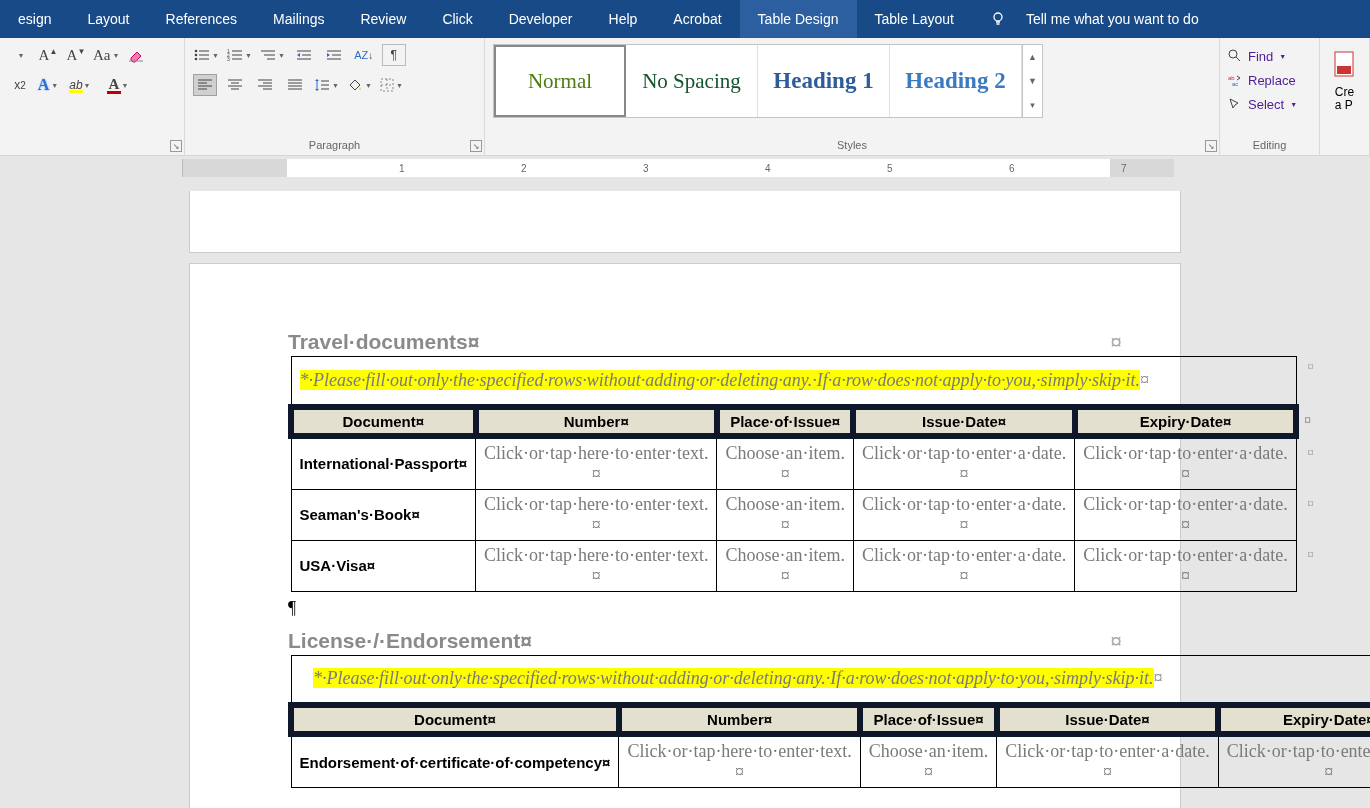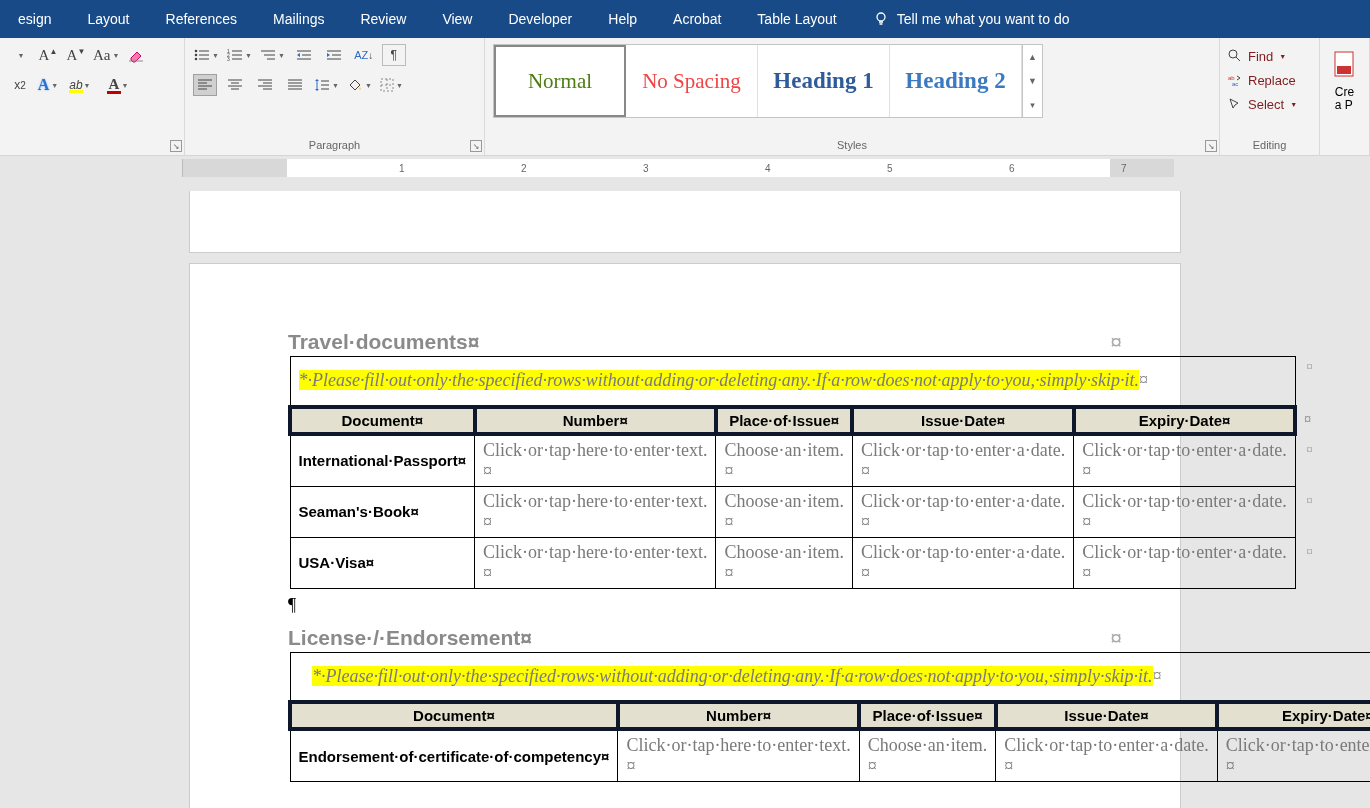--- a/index.html
+++ b/index.html
@@ -24,21 +24,21 @@
     padding: 0 18px;
     height: 38px;
     display: flex;
     align-items: center;
     cursor: pointer;
   }
   .tab.active { background: #2b5fa0; }
   .tell-me {
     display: flex;
     align-items: center;
-    gap: 8px;
+    gap: 20px;
     padding-left: 18px;
   }
   .tell-me svg { width: 16px; height: 16px; }
 
   
   .ribbon {
     background: #f3f3f3;
     border-bottom: 1px solid #d5d5d5;
     height: 118px;
     display: flex;
@@ -113,21 +113,21 @@
     width: 132px;
     border-right: 1px solid #e0e0e0;
     display: flex;
     align-items: center;
     justify-content: center;
     cursor: pointer;
     font-size: 18px;
   }
   .style-tile.selected { border: 2px solid #888; }
   .style-normal { font-family: "Times New Roman", serif; color: #4d7c0f; font-size: 21px; }
-  .style-nospace { font-family: "Times New Roman", serif; color: #ef4444; font-size: 21px; }
+  .style-nospace { font-family: "Times New Roman", serif; color: #14532d; font-size: 21px; }
   .style-h1 { font-family: "Georgia", serif; color: #2e5c9a; font-weight: bold; font-size: 23px; }
   .style-h2 { font-family: "Georgia", serif; color: #3b79c1; font-weight: bold; font-size: 23px; }
   .style-h3 { font-family: "Georgia", serif; color: #4a80b5; font-size: 22px; }
   .gallery-more {
     width: 20px;
     display: flex;
     flex-direction: column;
     border-left: 1px solid #c4c4c4;
   }
   .gallery-more div {
@@ -135,21 +135,21 @@
     display: flex;
     align-items: center;
     justify-content: center;
     font-size: 9px;
     color: #666;
     cursor: pointer;
   }
 
   
   .editing-group { width: 100px; }
-  .editing-item { display: flex; align-items: center; gap: 6px; font-size: 13px; color: #7f1d1d; height: 24px; cursor: pointer; }
+  .editing-item { display: flex; align-items: center; gap: 6px; font-size: 13px; color: #4c1d95; height: 24px; cursor: pointer; }
   .editing-item .caret { font-size: 7px; margin-left: auto; }
 
   
   .create-group { width: 50px; }
 
   
   .ruler-area {
     background: #e6e6e6;
     height: 24px;
     display: flex;
@@ -222,31 +222,31 @@
   .note-row .hl { background: #ffff00; text-align: center; }
 
   table.doc-table {
     border-collapse: collapse;
     width: 100%;
     font-family: "Times New Roman", serif;
     font-size: 17px;
   }
   table.doc-table th {
     background: #e3e0cf;
-    border: 4px solid #0f172a;
+    border: 6px solid #0f172a;
     padding: 3px 6px;
     font-family: Tahoma, sans-serif;
     font-weight: bold;
     font-size: 15px;
     text-align: center;
   }
   table.doc-table td {
     border: 1px solid #000;
     padding: 4px 8px;
-    text-align: left;
+    text-align: center;
     color: #7a7a7a;
     font-family: "Times New Roman", serif;
     font-size: 18px;
     height: 50px;
   }
   table.doc-table td.rowlabel {
     text-align: left;
     color: #000;
     font-family: Tahoma, sans-serif;
     font-weight: bold;
@@ -273,24 +273,25 @@
 </style>
 </head>
 <body>
 
 <div class="tabs">
   <div class="tab">esign</div>
   <div class="tab">Layout</div>
   <div class="tab">References</div>
   <div class="tab">Mailings</div>
   <div class="tab">Review</div>
-  <div class="tab">View</div>
+  <div class="tab">Click</div>
   <div class="tab">Developer</div>
   <div class="tab">Help</div>
   <div class="tab">Acrobat</div>
+  <div class="tab active">Table Design</div>
   <div class="tab">Table Layout</div>
   <div class="tell-me">
     <svg viewBox="0 0 16 16" fill="none" stroke="#fff" stroke-width="1.3">
       <circle cx="8" cy="6" r="4"></circle>
         <path d="M6 11h4M6.5 13h3"></path>
     </svg>
     <span>Tell me what you want to do</span>
   </div>
 </div>
 

